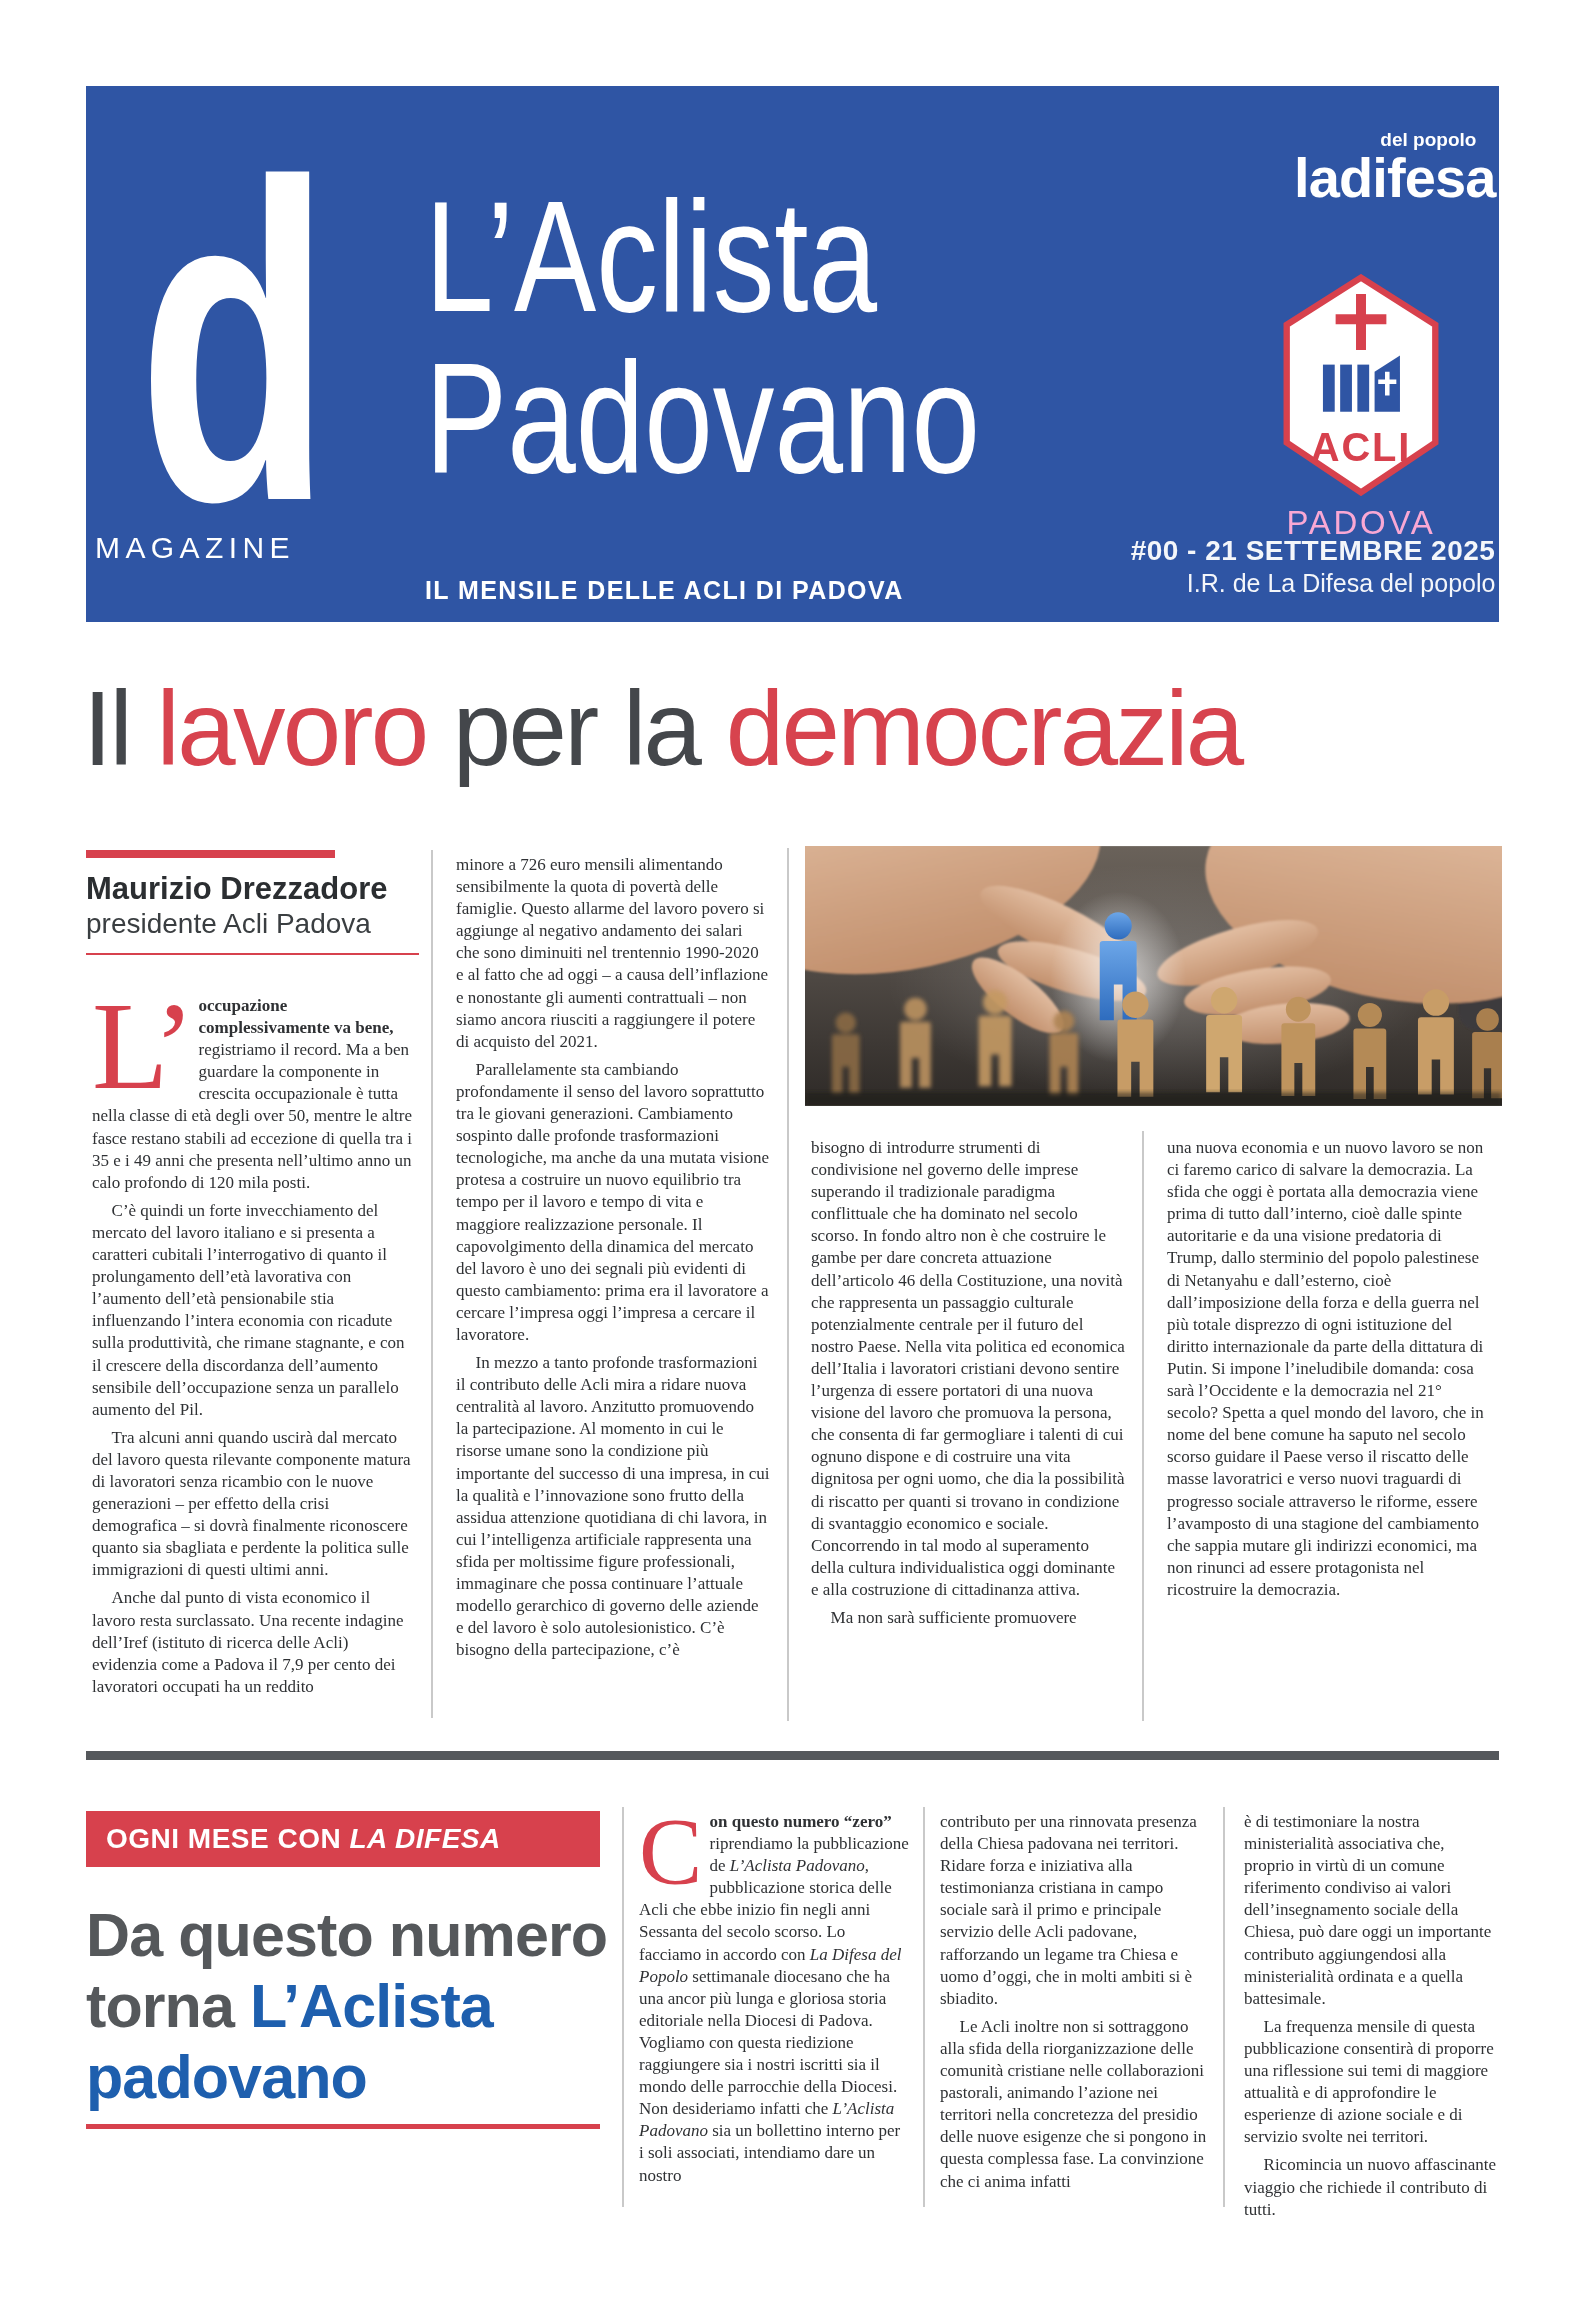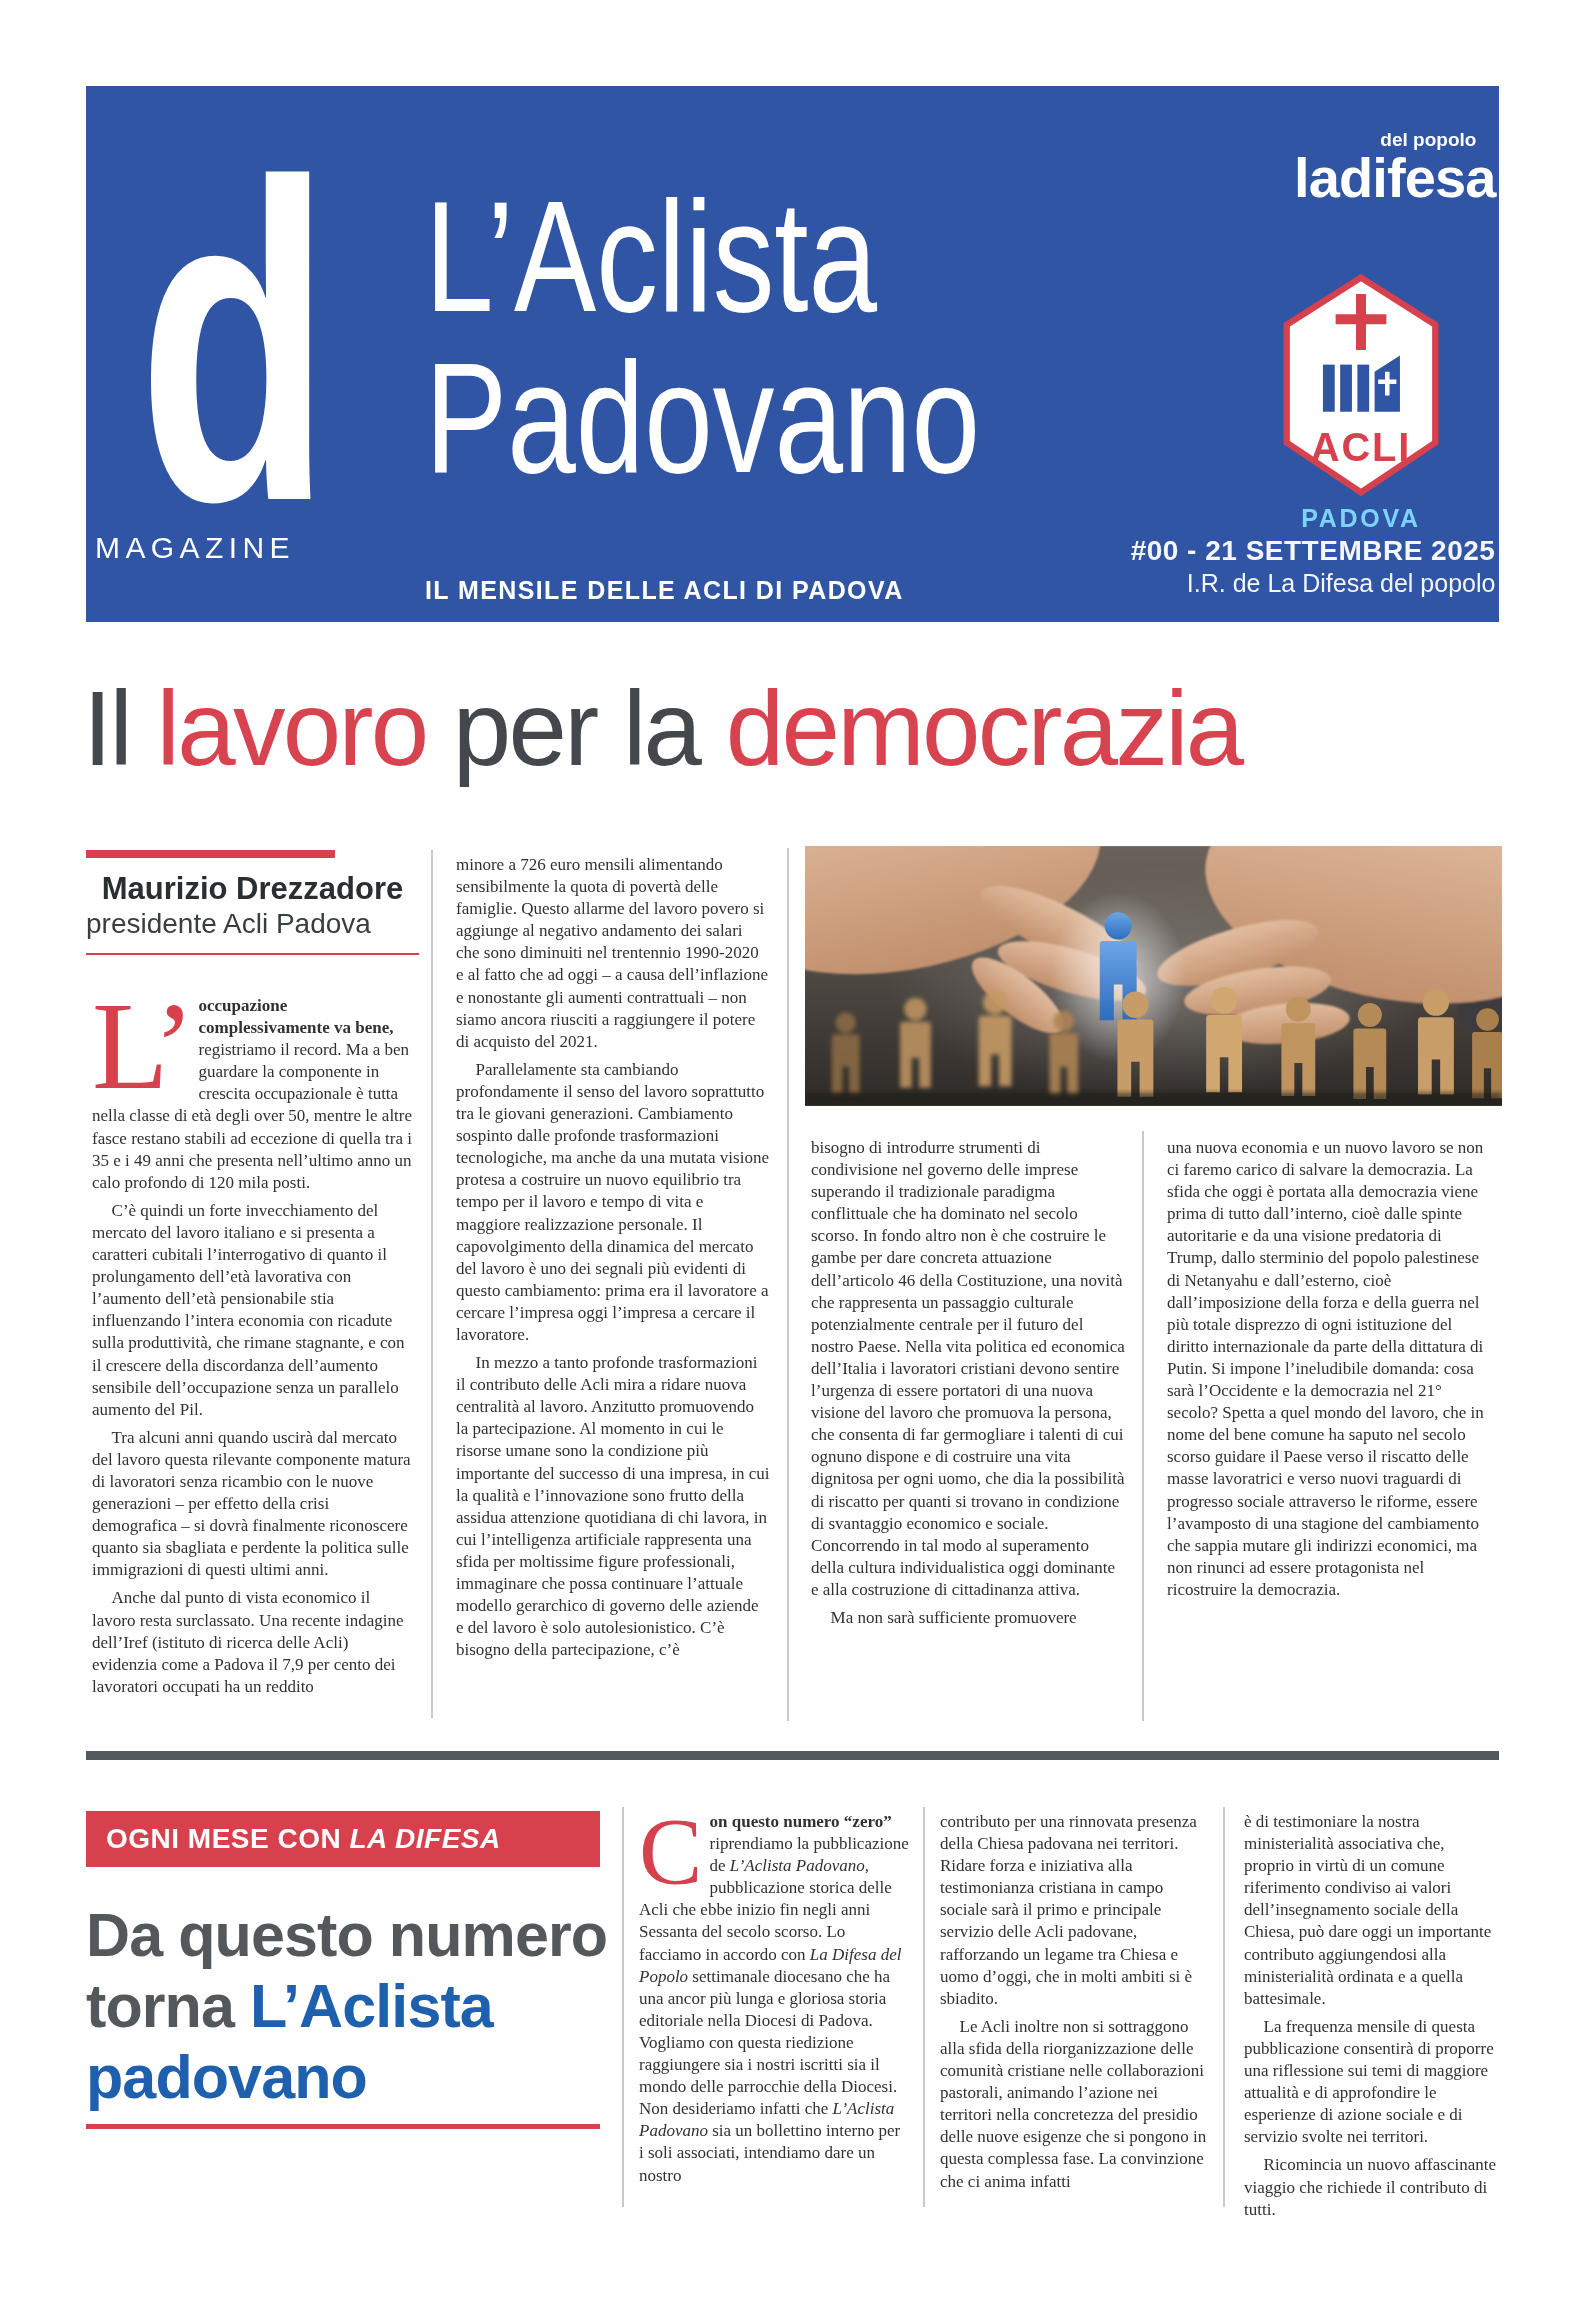--- a/index.html
+++ b/index.html
@@ -11,39 +11,39 @@
   .d-logo{position:absolute;left:52px;top:87px;color:#fff;font-weight:bold;font-size:452px;
           line-height:.75;transform:scaleX(.70);transform-origin:left top;}
   .magazine{position:absolute;left:9px;top:445px;color:#fff;font-size:30px;letter-spacing:5.4px;font-weight:400;}
   .pub-title{position:absolute;left:339px;top:90px;color:#fff;font-weight:100;font-size:158px;
              line-height:1.02;transform:scaleX(.78);transform-origin:left top;white-space:nowrap;}
   .pub-sub{position:absolute;left:339px;top:490px;color:#fff;font-size:25px;font-weight:700;letter-spacing:1.4px;}
   .brand{position:absolute;right:3.6px;top:43px;text-align:right;color:#fff;}
   .brand-sup{font-size:19px;font-weight:700;margin-right:19px;}
   .brand-main{font-size:56px;font-weight:700;line-height:.95;letter-spacing:-0.9px;}
   .acli{position:absolute;left:1197px;top:188px;width:156px;text-align:center;}
-  .acli-city{margin-top:5.4px;font-size:25px;font-weight:700;letter-spacing:2.7px;color:#7dd3fc;}
+  .acli-city{margin-top:5.4px;font-size:33px;font-weight:400;letter-spacing:2.7px;color:#f9a8d4;}
   .issue{position:absolute;right:3.6px;top:449px;text-align:right;color:rgba(255,255,255,.95);}
   .issue-l1{font-size:28px;font-weight:600;letter-spacing:0.5px;}
   .issue-l2{font-size:25px;font-weight:400;margin-top:1.8px;}
   
   .headline{left:83px;top:671px;width:1425px;font-size:105px;font-weight:500;
             letter-spacing:-2.7px;line-height:1.1;white-space:nowrap;}
   .hl-gray{color:#44474B;}
   .hl-red{color:#D7434E;}
   
   .body-text{font-family:"Liberation Serif",serif;font-size:17px;line-height:1.3;color:#2F3134;text-align:left;}
   .body-text p{margin:6px;}
   .ind{text-indent:1.15em;}
   .dropcap{float:left;color:#D7414D;font-family:"Liberation Serif",serif;}
   .dc-L{font-size:125px;line-height:.75;margin:5.4px 7.2px 0 0;letter-spacing:-3.6px;}
   .dc-C{font-size:95px;line-height:.78;margin:3.6px 7.2px 0 0;}
   .lead-b{font-weight:700;}
   .author-bar{width:249px;height:8.1px;background:#D7414D;margin-bottom:14.5px;}
-  .author-name{font-size:31px;font-weight:700;color:#2B2E31;line-height:1.05;text-align:center;}
+  .author-name{font-size:31px;font-weight:700;color:#2B2E31;line-height:1.05;}
   .author-role{font-size:28px;font-weight:400;color:#3A3E41;line-height:1.2;margin-top:1.8px;}
   .author-rule{height:1.8px;background:#D7414D;margin-top:12.7px;}
   .col-body-gap{margin-top:40px;}
   .vrule{position:absolute;width:1.8px;background:#C9C9C9;}
   
   .dark-rule{left:86px;top:1751px;width:1413px;height:9px;background:#55585C;}
   .kicker{left:86px;top:1811px;width:514px;height:56px;background:#D7414D;color:#fff;
           font-size:28px;font-weight:700;line-height:56px;padding-left:20px;box-sizing:border-box;letter-spacing:0.5px;}
   .kicker .it{font-style:italic;}
   .btm-title{left:86px;top:1900px;width:523px;font-size:61px;font-weight:bold;line-height:1.16;letter-spacing:-0.9px;}

